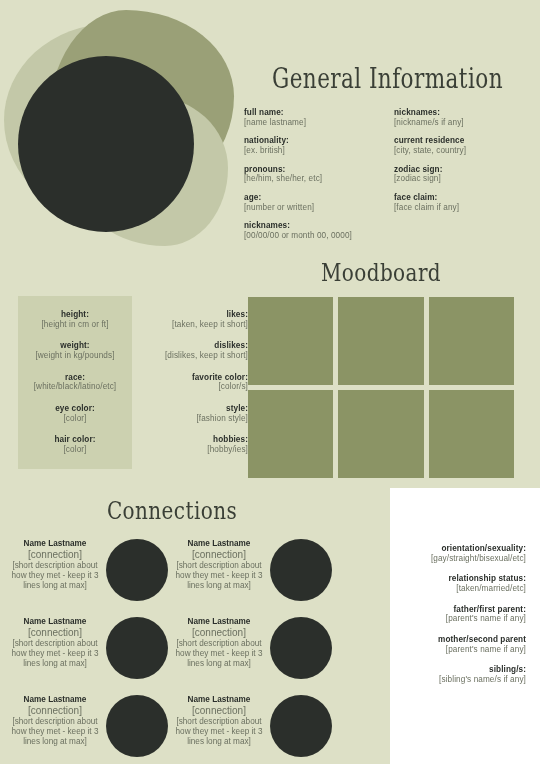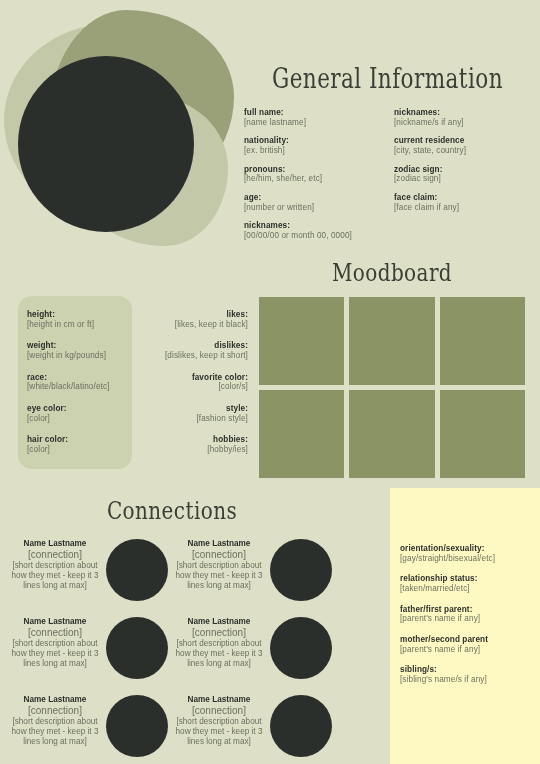--- a/index.html
+++ b/index.html
@@ -62,37 +62,36 @@
     letter-spacing:.1px;
   }
 
   
   #general-information { position:absolute; left:244px; top:26px; width:280px;margin-top:37px; }
   #general-information .sec-title { font-size:27px; text-align:center; margin-bottom:14px; }
   .gi-cols { display:flex; gap:20px; }
   .gi-cols > div { flex:1; }
 
   
-  #moodboard { position:absolute; left:259px; top:258px; width:266px; }
+  #moodboard { position:absolute; left:248px; top:258px; width:266px; }
   #moodboard .sec-title { font-size:25px; text-align:center; margin-bottom:10px; }
   .mood-grid {
     display:grid;
     grid-template-columns:repeat(3,1fr);
     grid-template-rows:repeat(2,88px);
     gap:5px;
   }
   .mood-cell { background:#8b9465; }
 
   
   #stats-panel {
     position:absolute; left:18px; top:296px;
     width:114px; padding:14px 9px;
     background:#ccd1b0;
-    text-align:left;
-    border-radius:14px;
+    text-align:center;
   }
   #personality-panel {
     position:absolute; left:142px; top:296px;
     width:106px; padding:14px 0;
     text-align:right;
   }
   #stats-panel .field, #personality-panel .field { margin-bottom:12px; }
   #stats-panel .field:last-child, #personality-panel .field:last-child { margin-bottom:0; }
 
   
@@ -111,23 +110,23 @@
   .conn-desc { font-size:8.2px; color:#6b7060; display:block; }
   .conn-avatar {
     width:62px; height:62px; border-radius:50%;
     background:#2b2f2b; justify-self:center; margin-top:2px;
   }
 
   
   #relationships {
     position:absolute; left:390px; top:488px;
     width:150px; height:276px;
-    background:#fef9c3;
+    background:#ffffff;
     padding:56px 14px 0 10px;
-    text-align:left;
+    text-align:right;
   }
   #relationships .field { margin-bottom:11px; }
 </style>
 </head>
 <body>
 
 <div class="blob-layer">
   <div class="blob blob-a"></div>
   <div class="blob blob-b"></div>
   <div class="blob blob-c"></div>
@@ -211,21 +210,21 @@
     </div>
     <div class="field">
       <span class="label">hair color:</span>
       <span class="value">[color]</span>
     </div>
   </aside>
 
 <aside id="personality-panel">
     <div class="field">
       <span class="label">likes:</span>
-      <span class="value">[likes, keep it black]</span>
+      <span class="value">[taken, keep it short]</span>
     </div>
     <div class="field">
       <span class="label">dislikes:</span>
       <span class="value">[dislikes, keep it short]</span>
     </div>
     <div class="field">
       <span class="label">favorite color:</span>
       <span class="value">[color/s]</span>
     </div>
     <div class="field">

